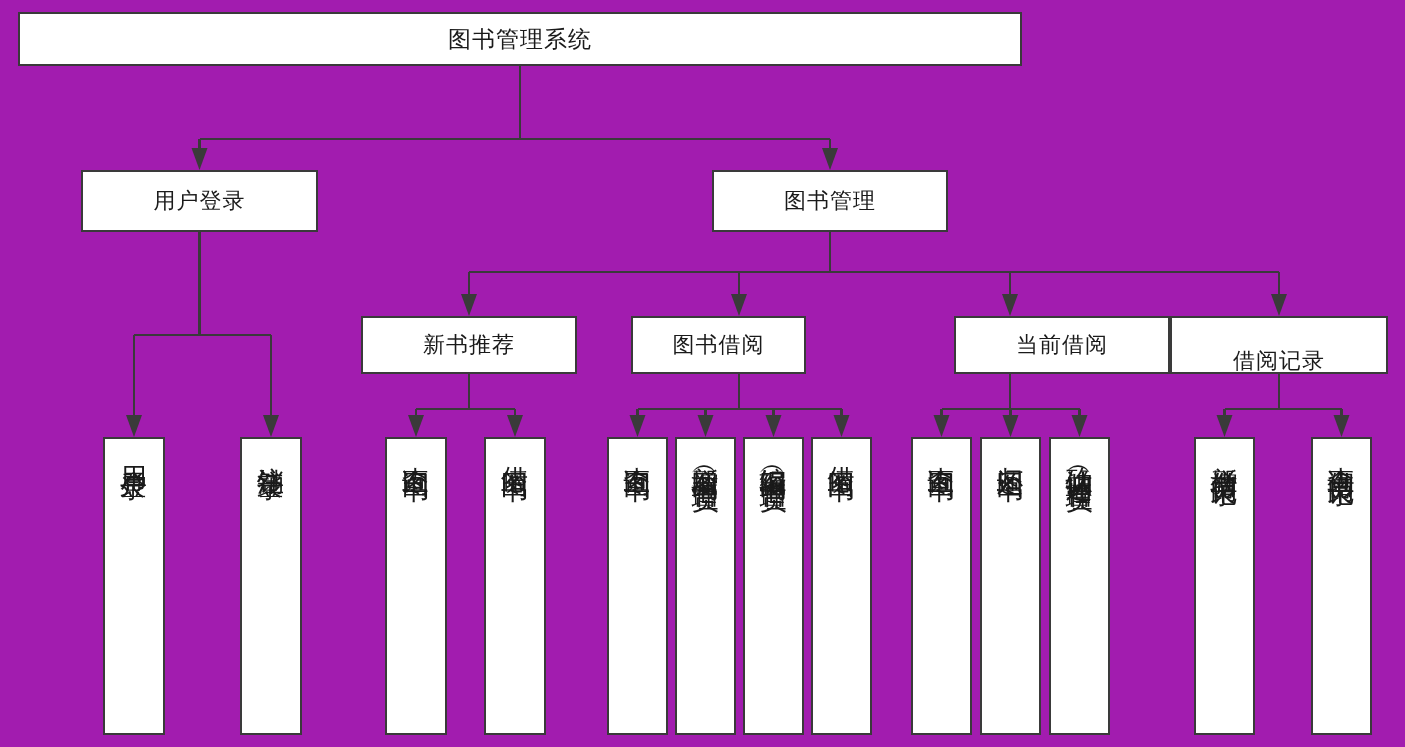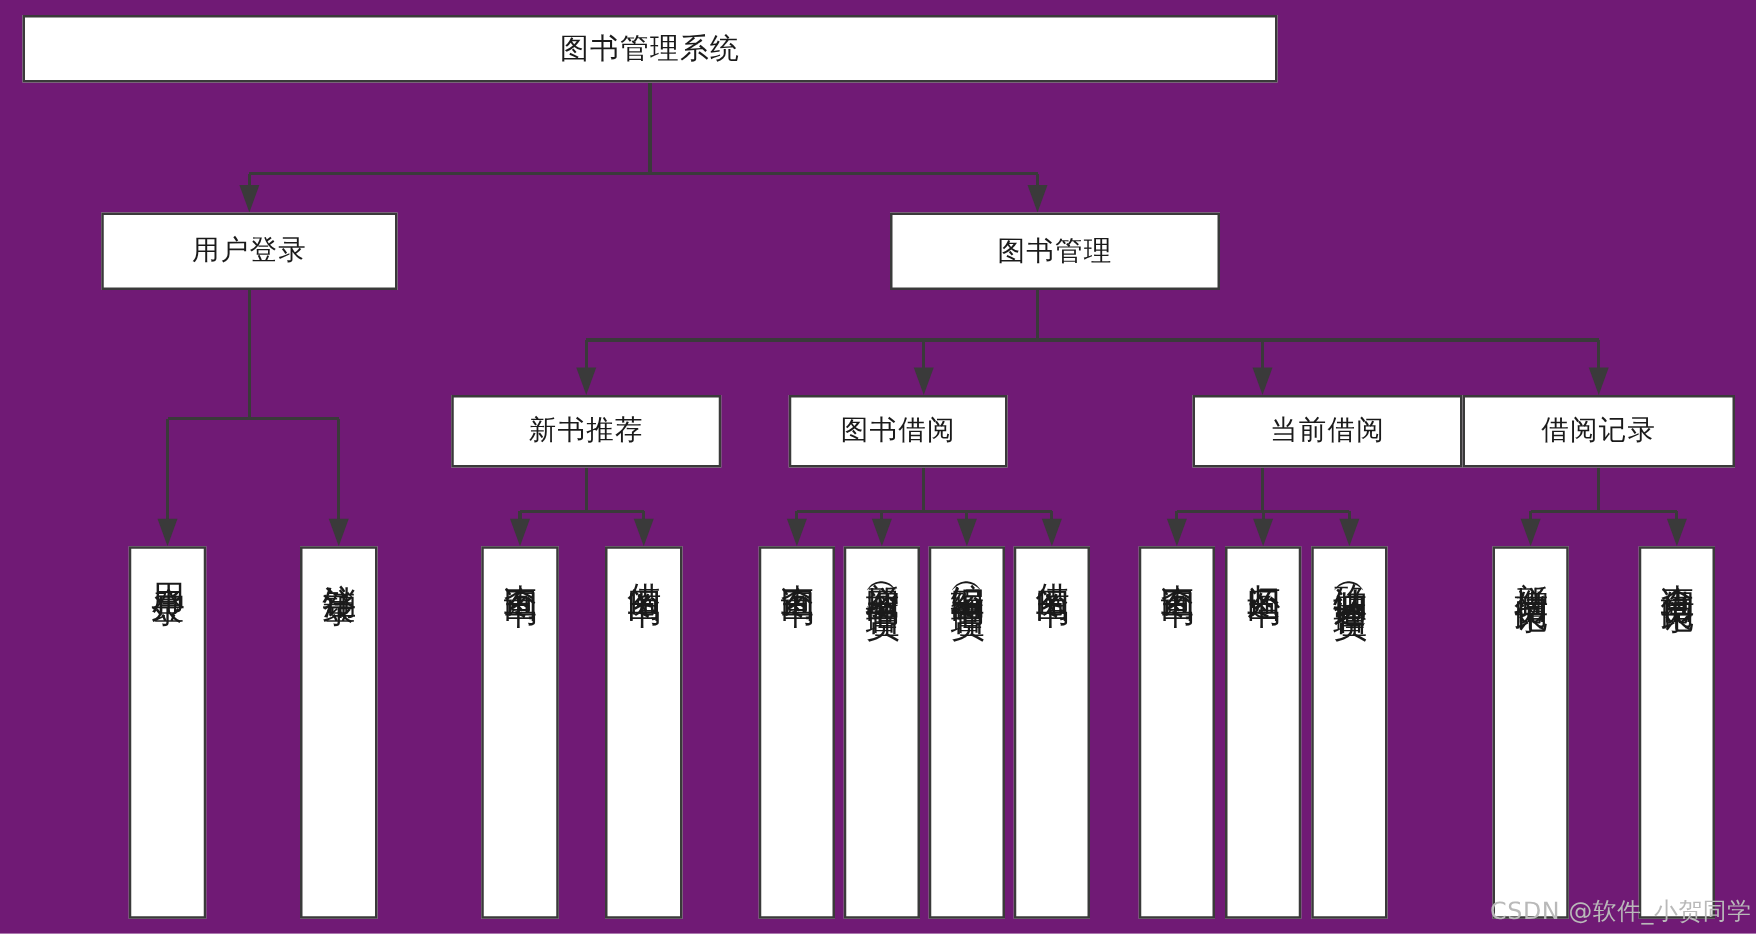--- a/index.html
+++ b/index.html
@@ -8,21 +8,21 @@
     padding: 0;
     background: #ffffff;
   }
   body {
     font-family: "DejaVu Sans", "Liberation Sans", sans-serif;
   }
   #canvas {
     position: relative;
     width: 1405px;
     height: 747px;
-    background: #701a75;
+    background: #a21caf;
     overflow: hidden;
   }
   #edges {
     position: absolute;
     left: 0;
     top: 0;
     width: 1405px;
     height: 747px;
     pointer-events: none;
   }
@@ -131,33 +131,33 @@
       <line x1="1341.5" y1="409" x2="1341.5" y2="417" stroke="#3a3a3a" stroke-width="2.5" shape-rendering="crispEdges"></line>
       <polygon points="1333.5,415 1349.5,415 1341.5,437" fill="#3a3a3a"></polygon>
     </svg>
   <div id="nodes">
       <div class="node horiz root" style="left: 18px; top: 12px; width: 1004px; height: 54px; border-color: rgb(58, 58, 58); background: rgb(255, 255, 255); color: rgb(26, 26, 26);">
         <span class="label">图书管理系统</span>
       </div>
       <div class="node horiz" style="left: 81px; top: 170px; width: 237px; height: 62px; border-color: rgb(58, 58, 58); background: rgb(255, 255, 255); color: rgb(26, 26, 26);">
         <span class="label">用户登录</span>
       </div>
-      <div class="node horiz" style="left: 712px; top: 170px; width: 264px; height: 62px; border-color: rgb(58, 58, 58); background: rgb(255, 255, 255); color: rgb(26, 26, 26); font-family: Liberation Serif, serif;">
+      <div class="node horiz" style="left: 712px; top: 170px; width: 236px; height: 62px; border-color: rgb(58, 58, 58); background: rgb(255, 255, 255); color: rgb(26, 26, 26);">
         <span class="label">图书管理</span>
       </div>
       <div class="node horiz" style="left: 361px; top: 316px; width: 216px; height: 58px; border-color: rgb(58, 58, 58); background: rgb(255, 255, 255); color: rgb(26, 26, 26); justify-content: center;">
         <span class="label">新书推荐</span>
       </div>
       <div class="node horiz" style="left: 631px; top: 316px; width: 175px; height: 58px; border-color: rgb(58, 58, 58); background: rgb(255, 255, 255); color: rgb(26, 26, 26);">
         <span class="label">图书借阅</span>
       </div>
       <div class="node horiz" style="left: 954px; top: 316px; width: 216px; height: 58px; border-color: rgb(58, 58, 58); background: rgb(255, 255, 255); color: rgb(26, 26, 26);">
         <span class="label">当前借阅</span>
       </div>
-      <div class="node horiz" style="left: 1170px; top: 316px; width: 218px; height: 58px; border-color: rgb(58, 58, 58); background: rgb(255, 255, 255); color: rgb(26, 26, 26);">
+      <div class="node horiz" style="left: 1170px; top: 316px; width: 218px; height: 58px; border-color: rgb(58, 58, 58); background: rgb(255, 255, 255); color: rgb(26, 26, 26); align-items: flex-end;">
         <span class="label">借阅记录</span>
       </div>
       <div class="node vert" style="left: 103px; top: 437px; width: 62px; height: 298px; border-color: rgb(58, 58, 58); background: rgb(255, 255, 255); color: rgb(26, 26, 26);">
         <span class="label">用户登录</span>
       </div>
       <div class="node vert" style="left: 240px; top: 437px; width: 62px; height: 298px; border-color: rgb(58, 58, 58); background: rgb(255, 255, 255); color: rgb(26, 26, 26);">
         <span class="label">注销登录</span>
       </div>
       <div class="node vert" style="left: 385px; top: 437px; width: 62px; height: 298px; border-color: rgb(58, 58, 58); background: rgb(255, 255, 255); color: rgb(26, 26, 26);">
         <span class="label">查询图书</span>
@@ -186,14 +186,13 @@
       <div class="node vert" style="left: 1049px; top: 437px; width: 61px; height: 298px; border-color: rgb(58, 58, 58); background: rgb(255, 255, 255); color: rgb(26, 26, 26);">
         <span class="label">确认归还（管理员）</span>
       </div>
       <div class="node vert" style="left: 1194px; top: 437px; width: 61px; height: 298px; border-color: rgb(58, 58, 58); background: rgb(255, 255, 255); color: rgb(26, 26, 26);">
         <span class="label">新增借阅记录</span>
       </div>
       <div class="node vert" style="left: 1311px; top: 437px; width: 61px; height: 298px; border-color: rgb(58, 58, 58); background: rgb(255, 255, 255); color: rgb(26, 26, 26);">
         <span class="label">查询借阅记录</span>
       </div>
     </div>
-  <div class="watermark" style="left:1192px; top:716px;">CSDN @软件_小贺同学</div>
 </div>
 
 </body></html>

